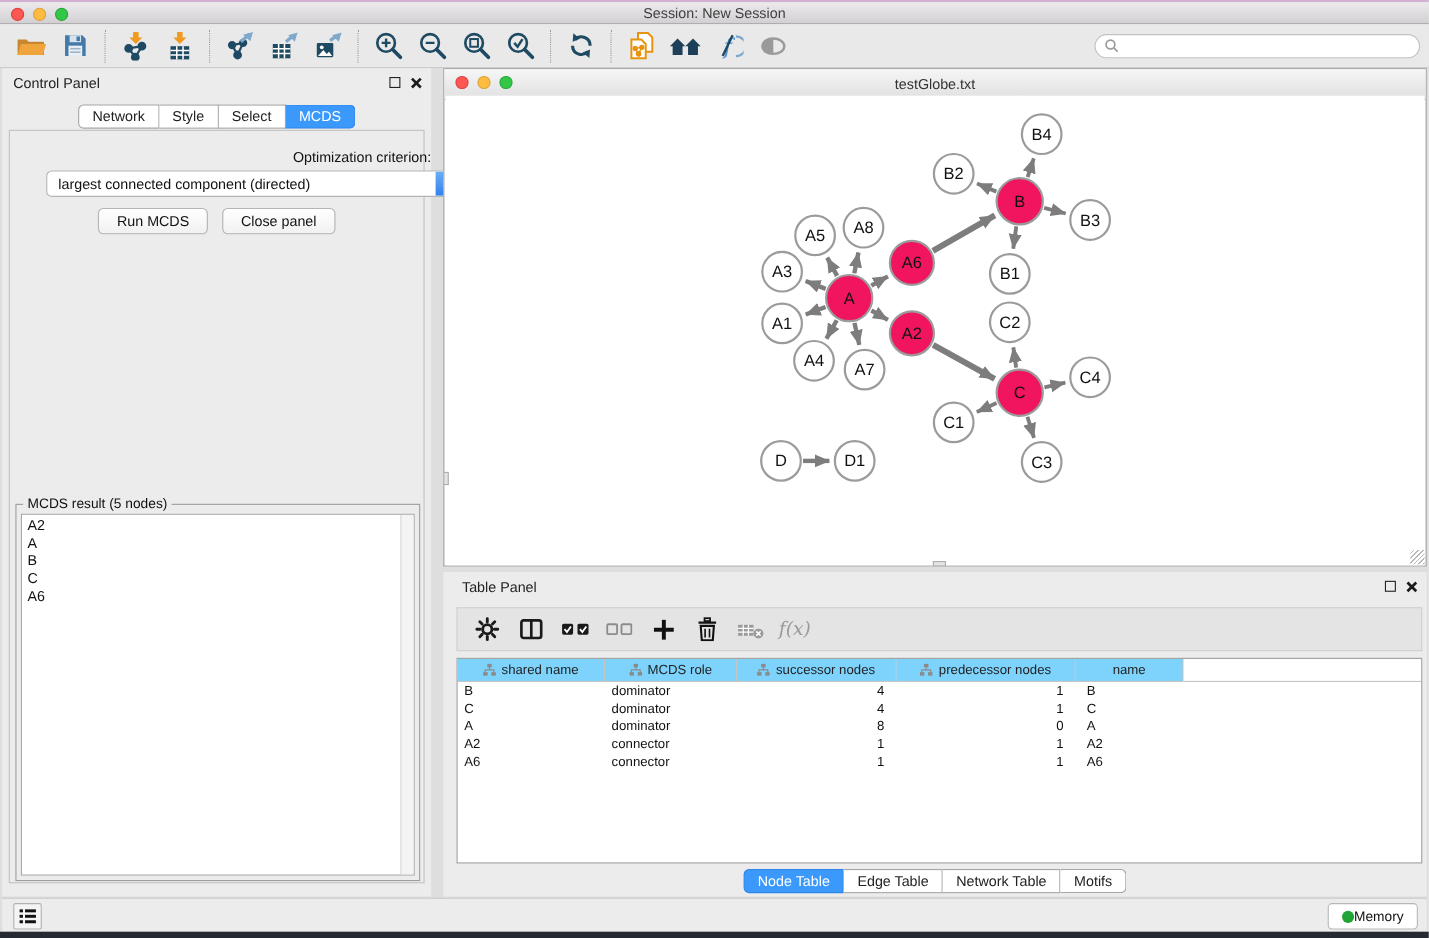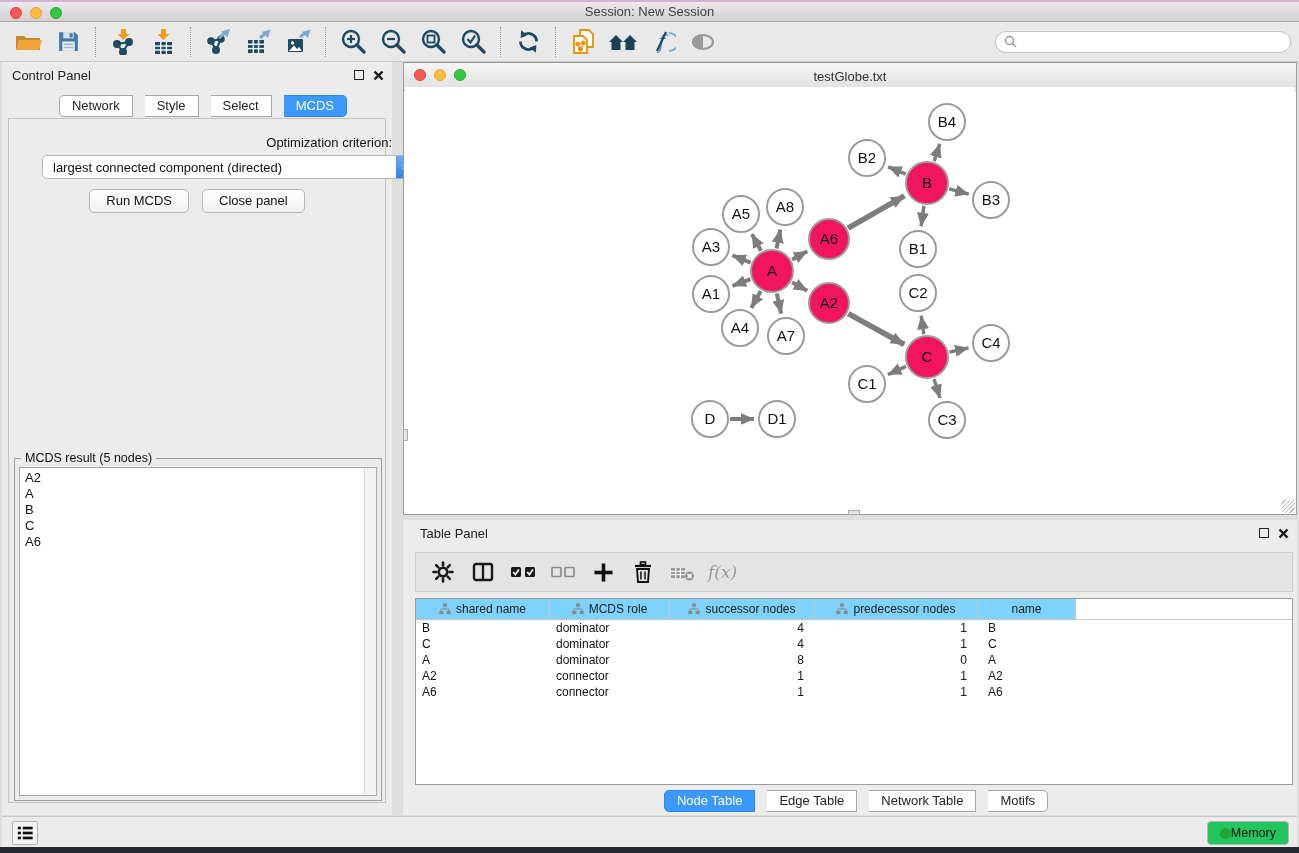--- a/index.html
+++ b/index.html
@@ -28,21 +28,21 @@
   .searchbox input { border:none; outline:none; flex:1; font-size:12px; background:transparent; }
 
   
   .control-panel { position:absolute; left:2px; top:62px; width:390px; height:753px; background:#ececec; }
   .panel-head { position:absolute; left:0; top:0; width:100%; height:26px; display:flex; align-items:center; }
   .panel-head .ph-title { font-size:13px; color:#222; margin-left:10px; }
   .ph-btns { margin-left:auto; margin-right:8px; display:flex; gap:9px; align-items:center; }
   .float-btn { width:10px; height:10px; border:1.5px solid #222; background:transparent; }
   .seg { display:flex; }
   .seg .tab { border:1px solid #a6a6a6; border-left:none; background:#fff; padding:2px 12px;
-    font-size:13px; color:#222; line-height:16px; white-space:nowrap;margin-left:12px; }
+    font-size:13px; color:#222; line-height:16px; white-space:nowrap; }
   .seg .tab:first-child { border-left:1px solid #a6a6a6; border-radius:5px 0 0 5px; }
   .seg .tab:last-child { border-radius:0 5px 5px 0; }
   .seg .tab.active { background:#3b99fc; border-color:#2f86e8; color:#fff; }
   .cp-tabs-wrap { position:absolute; top:33px; width:100%; display:flex; justify-content:center; }
   .cp-content { position:absolute; left:6px; right:6px; top:56px; bottom:12px;
     border:1px solid #c2c2c2; background:#ececec; }
   .opt-label { position:absolute; top:73px; width:100%; text-align:right; font-size:13px; color:#111; }
   .select { position:absolute; left:40px; top:93px; width:376px; height:24px; background:#fff;
     border:1px solid #b5b5b5; border-radius:5px; display:flex; align-items:center; overflow:hidden; }
   .select .sel-text { flex:1; font-size:13px; color:#111; padding-left:10px; white-space:nowrap; }
@@ -89,21 +89,21 @@
   .td { font-size:12px; color:#111; line-height:16px; padding:0 6px; white-space:nowrap; }
   .td.num { text-align:right; padding-right:11px; }
   .td.name { padding-left:10px; }
   .tp-tabs-wrap { position:absolute; bottom:3px; width:100%; display:flex; justify-content:center; }
 
   
   .statusbar { position:absolute; left:2px; top:816px; width:1295px; height:31px; background:#ececec;
     border-top:1px solid #c6c6c6; }
   .list-btn { position:absolute; left:10px; top:4px; width:26px; height:24px; background:#f4f4f4;
     border:1px solid #b2b2b2; border-radius:2px; display:flex; align-items:center; justify-content:center; }
-  .memory-btn { position:absolute; right:8px; top:4px; height:24px; background:#22c55e;
+  .memory-btn { position:absolute; right:8px; top:4px; height:24px; background:#ffffff;
     border:1px solid #b7b7b7; border-radius:4px; display:flex; align-items:center; padding:0 12px; }
   .memory-dot { width:11px; height:11px; border-radius:50%; background:#22a437; }
   .memory-btn span { font-size:12.5px; color:#111; }
   .bottom-strip { position:absolute; left:0; top:847px; width:100%; height:6px; background:#252a32; }
 </style>
 </head>
 <body>
 
 <div class="app">
   <div class="top-strip"></div>

